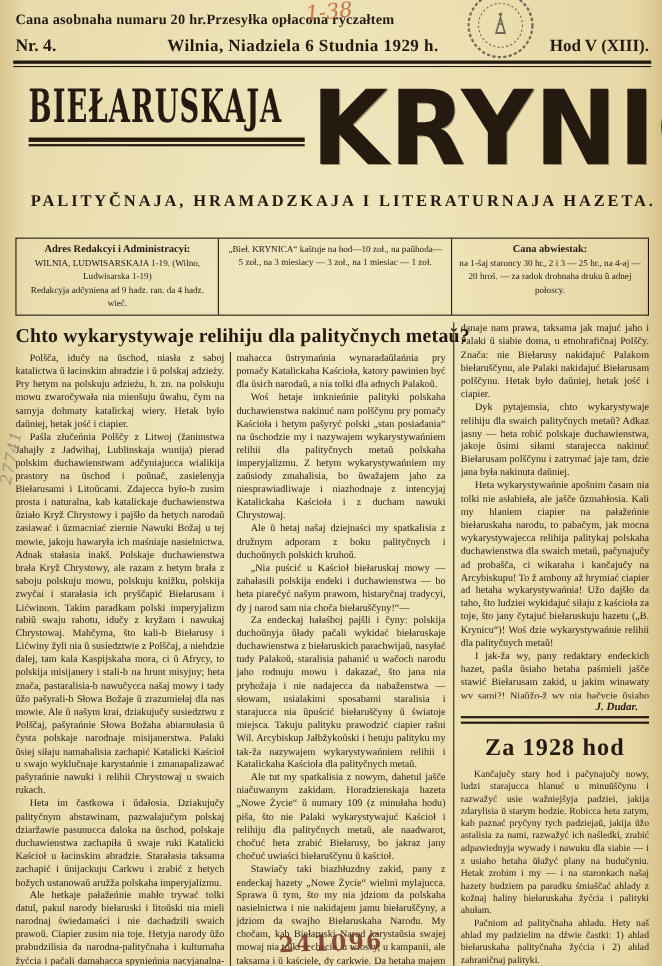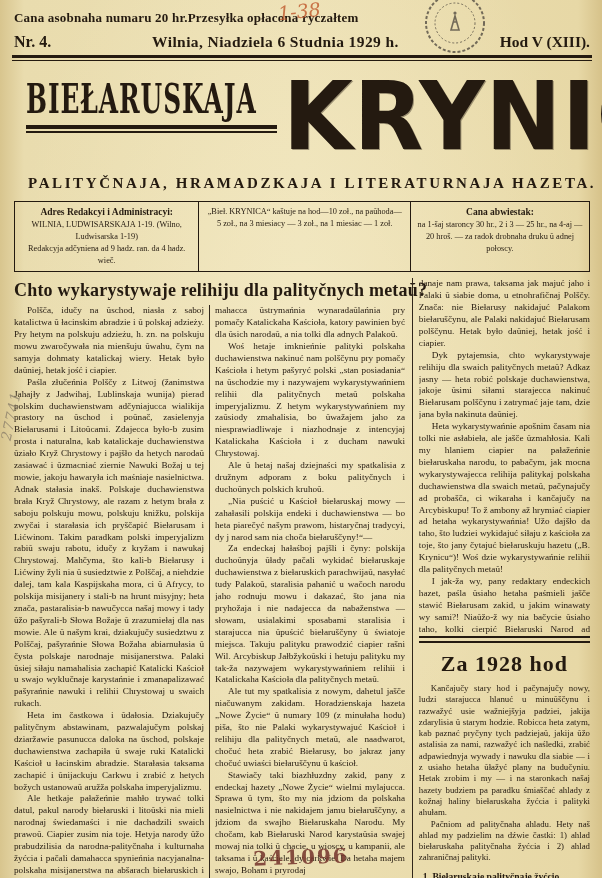--- a/index.html
+++ b/index.html
@@ -35,21 +35,21 @@
   .mast-small .dbl .a{height:4px;background:#241a10;}
   .mast-small .dbl .b{height:2px;background:#241a10;margin-top:2px;}
   .mast-large{font-family:"DejaVu Sans", sans-serif;font-weight:bold;font-size:92px;
        line-height:.92;letter-spacing:1px;transform:scaleY(1.02) scaleX(.98);
        transform-origin:left bottom;margin-left:6px;white-space:nowrap;
        text-shadow:1px 1px 0 rgba(36,26,16,.4);}
   .subtitle{font-size:15px;font-weight:bold;letter-spacing:2.6px;margin:8px 0 0 16px;
        font-family:"Liberation Serif", serif;white-space:nowrap;}
 
   
-  .infobox{display:flex;border:1.5px solid #241a10;margin:9px 2px 0 2px;
+  .infobox{display:flex;border:1.5px solid #241a10;margin:24px 2px 0 2px;
        font-size:8.3px;line-height:1.45;}
   .infobox .cell{padding:4px 5px;text-align:center;}
   .infobox .c1{width:32%;border-right:1.5px solid #241a10;}
   .infobox .c2{width:37%;border-right:1.5px solid #241a10;}
   .infobox .c3{width:31%;}
   .infobox .b{font-weight:bold;font-size:9.5px;}
   .infobox .big{font-weight:bold;font-size:10.5px;letter-spacing:.5px;}
 
   
   .content{display:flex;margin:6px 2px 0 2px;height:628px;}
@@ -161,20 +161,21 @@
       <div class="vrule full"></div>
 
       <div class="col3wrap">
         <div class="c3part1">
           <p class="body noindent">danaje nam prawa, taksama jak majuć jaho i Palaki ŭ siabie doma, u etnohrafičnaj Polščy. Znača: nie Biełarusy nakidajuć Palakom biełaruščynu, ale Palaki nakidajuć Biełarusam polščynu. Hetak było daŭniej, hetak jość i ciapier.</p>
           <p class="body">Dyk pytajemsia, chto wykarystywaje relihiju dla swaich palityčnych metaŭ? Adkaz jasny — heta robić polskaje duchawienstwa, jakoje ŭsimi siłami starajecca nakinuć Biełarusam polščynu i zatrymać jaje tam, dzie jana była nakinuta daŭniej.</p>
           <p class="body">Heta wykarystywańnie apošnim časam nia tolki nie asłabieła, ale jašče ŭzmahłosia. Kali my hlaniem ciapier na pałažeńnie biełaruskaha narodu, to pabačym, jak mocna wykarystywajecca relihija palitykaj polskaha duchawienstwa dla swaich metaŭ, pačynajučy ad probašča, ci wikaraha i kančajučy na Arcybiskupu! To ž ambony až hrymiać ciapier ad hetaha wykarystywańnia! Užo dajšło da taho, što ludziei wykidajuć siłaju z kaścioła za toje, što jany čytajuć biełaruskuju hazetu („B. Krynicu“)! Woś dzie wykarystywańnie relihii dla palityčnych metaŭ!</p>
           <p class="body">I jak-ža wy, pany redaktary endeckich hazet, paśla ŭsiaho hetaha paśmieli jašče stawić Biełarusam zakid, u jakim winawaty wy sami?! Niaŭžo-ž wy nia bačycie ŭsiaho taho, kolki cierpić Biełaruski Narod ad palityki polskaha duchawienstwa?! Niaŭžo-ž wy peŭny ŭ tym, što čytačy wašych hazet nie prachnucca nikoli z endeckaha čadu i nie paznajuć wašaha nialudzkaha sprytu — łhać prosta ŭ wočy i nie čyrwanieć!?</p>
 
         </div>
+        <div class="signature">J. Dudar.</div>
 
         <div class="divider2">
           <div class="a"></div>
             <div class="b"></div>
         </div>
 
         <div class="h2line">Za 1928 hod</div>
         <p class="small">Kančajučy stary hod i pačynajučy nowy, ludzi starajucca hlanuć u minuŭščynu i razwažyć usie wažniejšyja padziei, jakija zdarylisia ŭ starym hodzie. Robicca heta zatym, kab paznać pryčyny tych padziejaŭ, jakija ŭžo astalisia za nami, razwažyć ich naśledki, zrabić adpawiednyja wywady i nawuku dla siabie — i z usiaho hetaha ŭłažyć plany na budučyniu. Hetak zrobim i my — i na staronkach našaj hazety budziem pa paradku śmiaščać ahlady z kožnaj haliny biełaruskaha žyćcia i palityki ahułam.</p>
         <p class="small">Pačniom ad palityčnaha ahladu. Hety naš ahlad my padzielim na dźwie častki: 1) ahlad biełaruskaha palityčnaha žyćcia i 2) ahlad zahraničnaj palityki.</p>
         <div class="subhead">1. Biełaruskaje palityčnaje žyćcio.</div>

